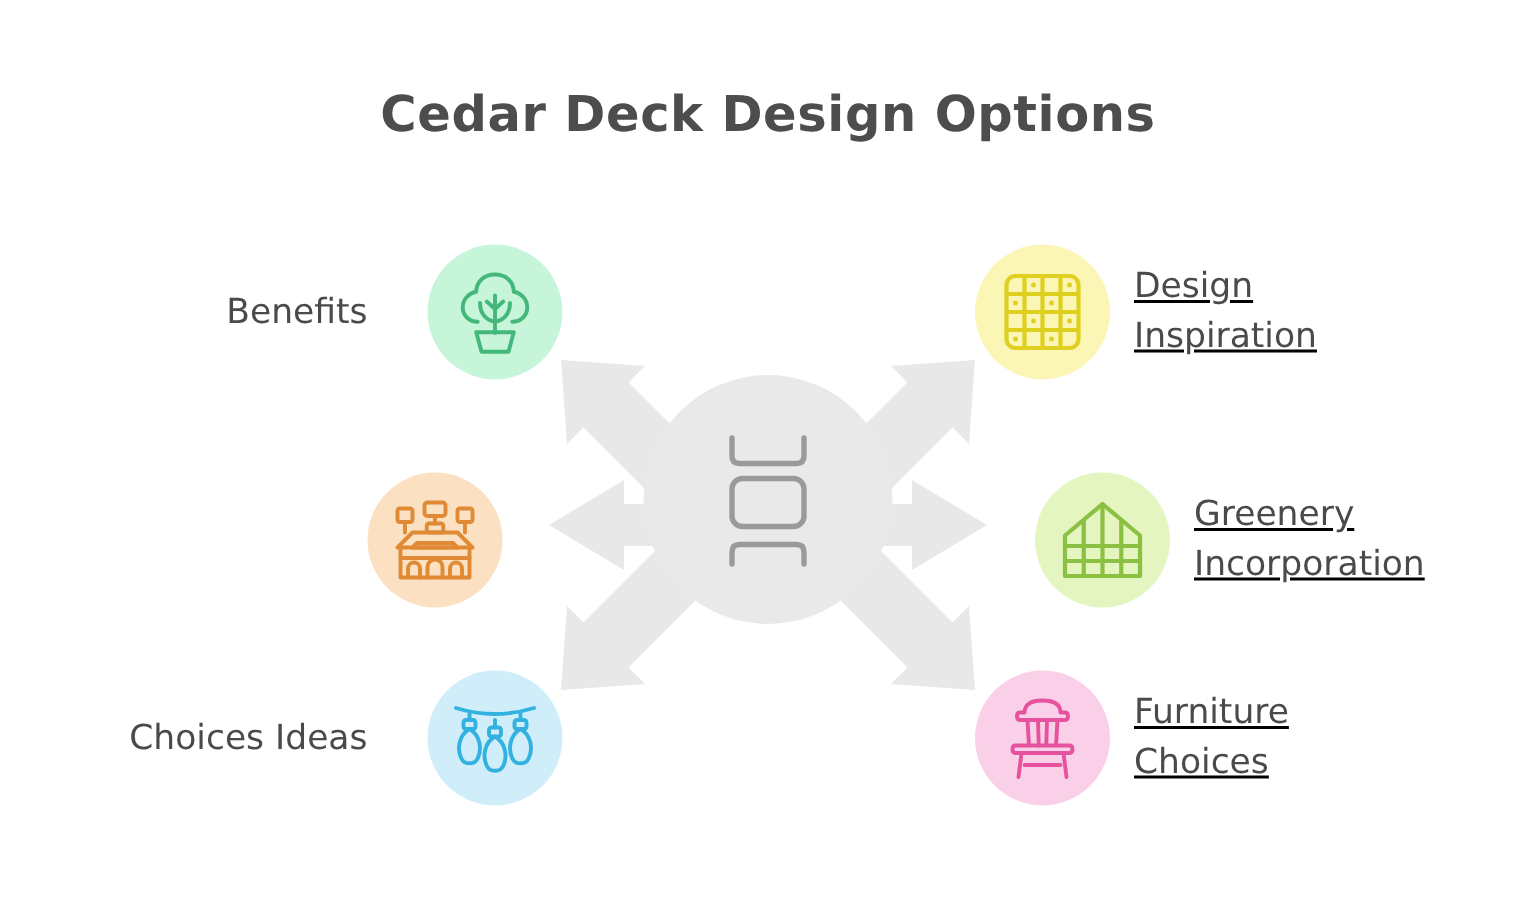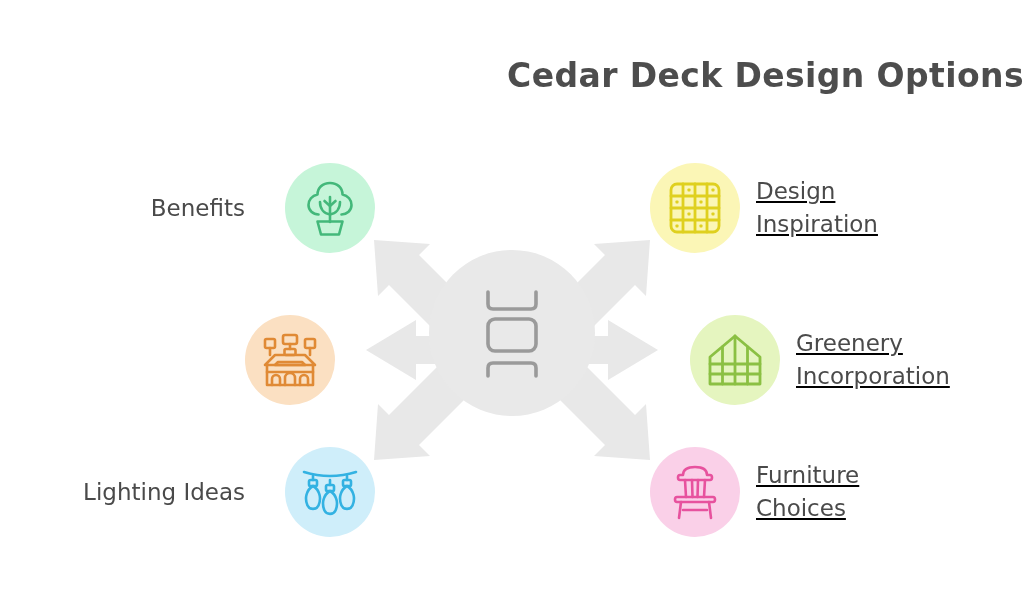--- a/index.html
+++ b/index.html
@@ -22,21 +22,21 @@
     width: 1024px;
     height: 614px;
   }
 
   
   #title {
     position: absolute;
     top: 56px;
     left: 0;
     width: 1024px;
-    text-align: right;
+    text-align: center;
     font-family: "DejaVu Sans", sans-serif;
     font-size: 33px;
     font-weight: bold;
     letter-spacing: 0.4px;
     color: #4d4d4d;
     white-space: nowrap;
   }
 
   
   #hub-arrows {
@@ -178,21 +178,21 @@
 
           <path d="M11 53 L11 47 A4 4 0 0 1 19 47 L19 53"></path>
           <path d="M24 53 L24 46 A5 5 0 0 1 34 46 L34 53"></path>
           <path d="M39 53 L39 47 A4 4 0 0 1 47 47 L47 53"></path>
         </g>
       </svg>
     </div>
   </div>
 
   <div class="node left" id="node-lighting-ideas">
-    <div class="label">Lighting Ideas</div>
+    <div class="label">Choices Ideas</div>
     <div class="badge" style="background:#cfeefa">
       <svg width="58" height="52" viewBox="0 0 58 52">
         <g fill="none" stroke="#33b2e2" stroke-width="2.6" stroke-linecap="round" stroke-linejoin="round">
 
           <path d="M3 6 Q29 14 55 6"></path>
 
           <path d="M12 10 L12 14"></path>
           <rect x="8" y="14" width="8" height="6" rx="1.6"></rect>
           <path d="M12 20 C5 24 3.5 33 6.5 39.5 C8.5 44 15.5 44 17.5 39.5 C20.5 33 19 24 12 20 Z"></path>
 

